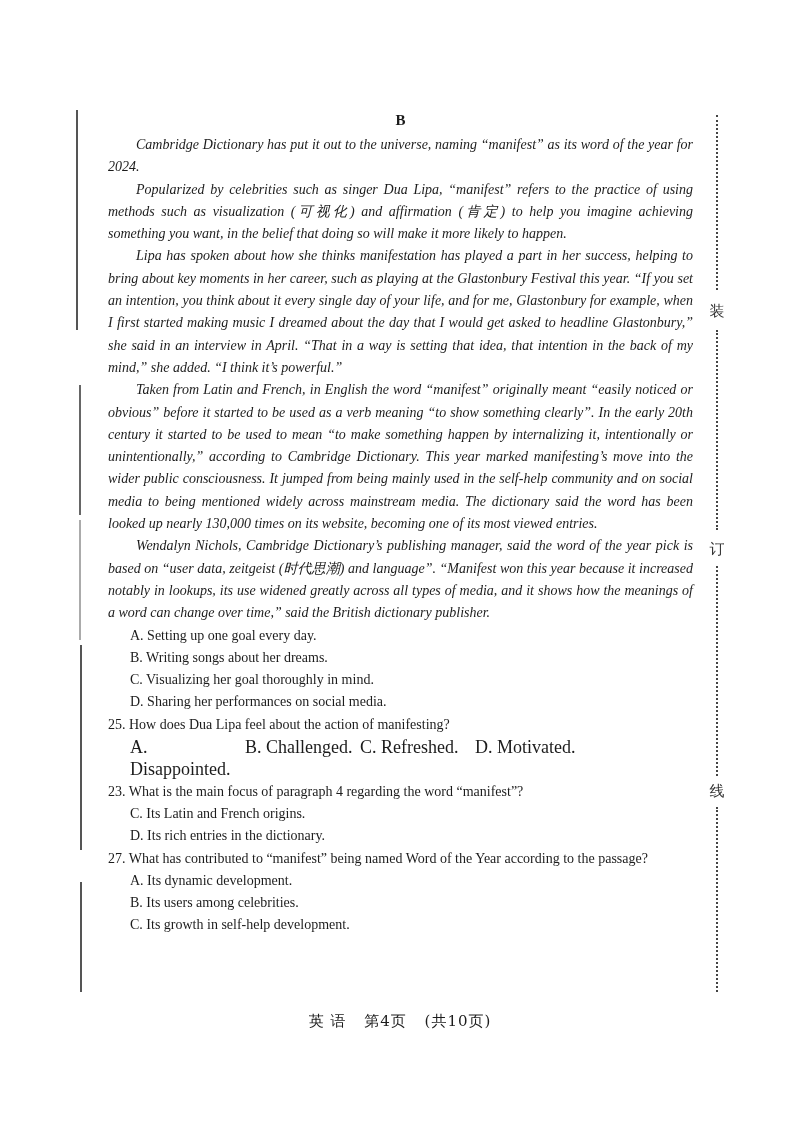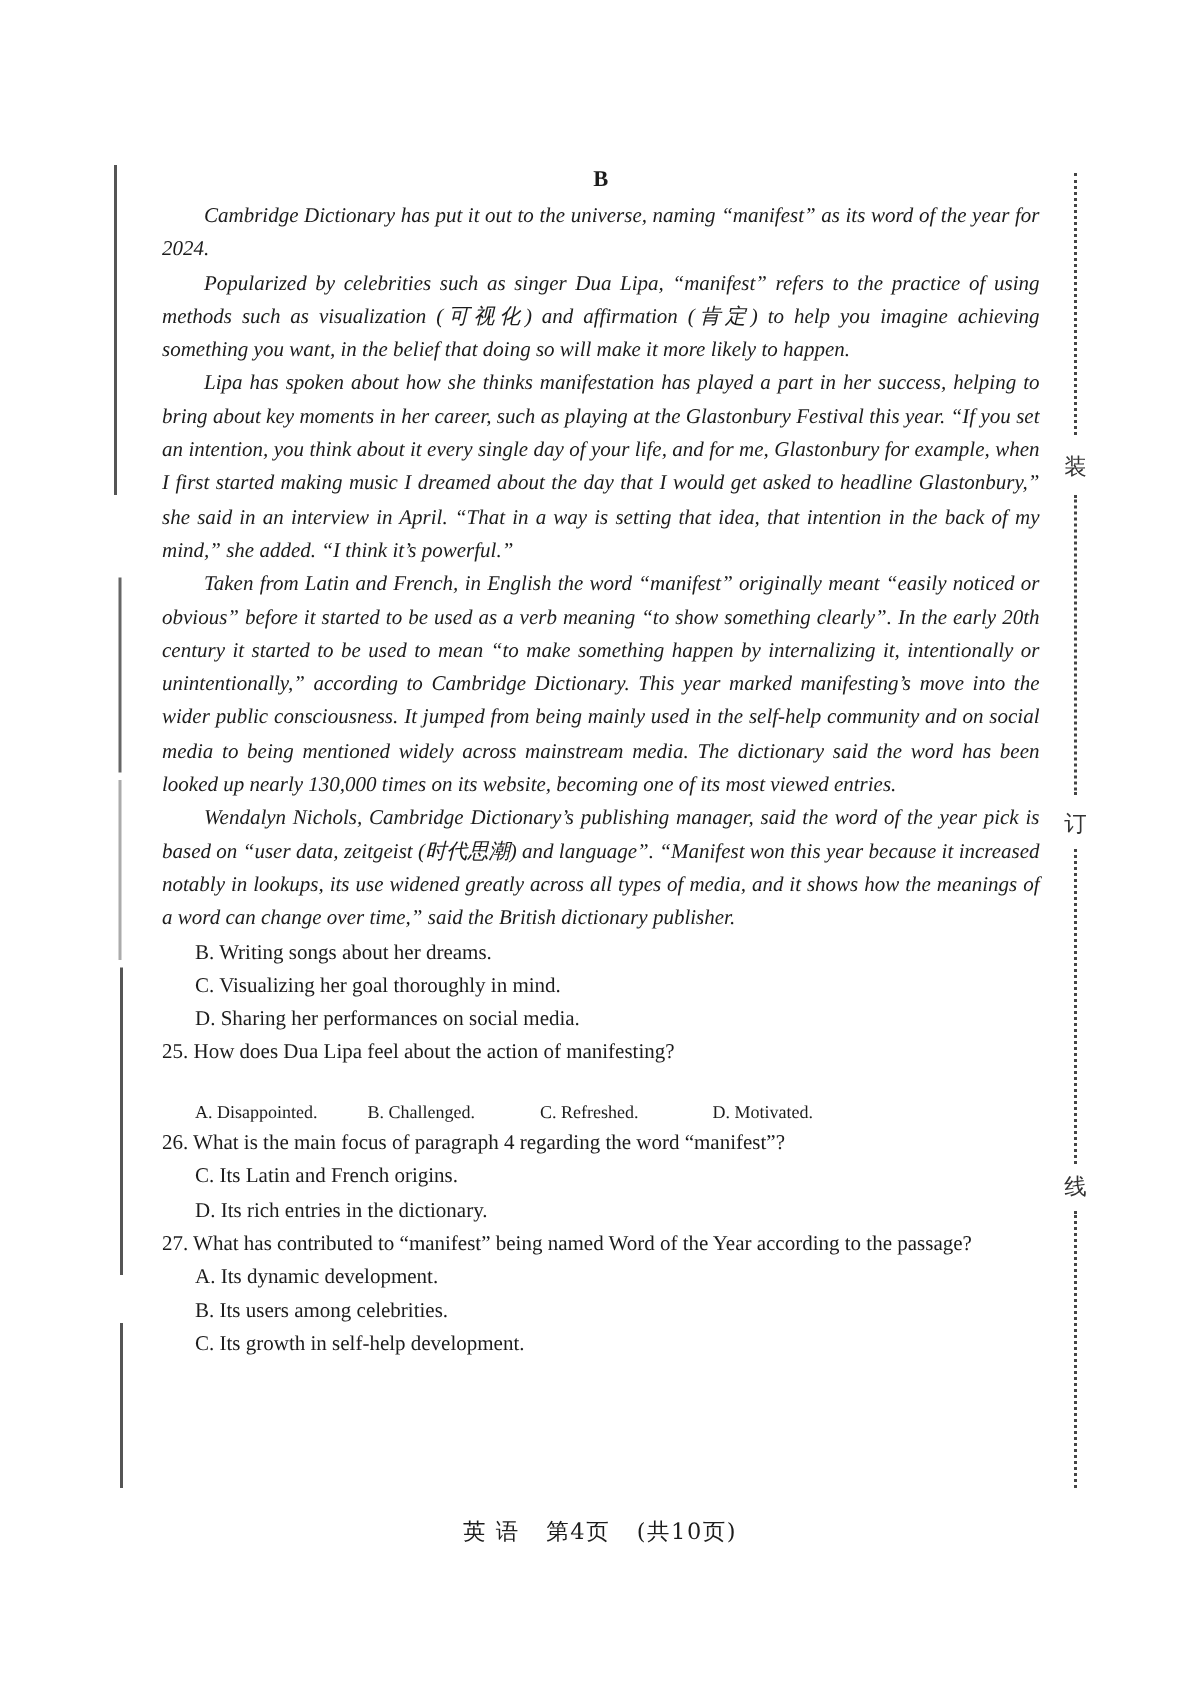--- a/index.html
+++ b/index.html
@@ -36,21 +36,21 @@
   .section-title {
     text-align: center; font-weight: bold; font-size: 15px; margin: 0 0 5px 0;
   }
   p.para {
     margin: 0; font-size: 14px; line-height: 22.3px; text-indent: 28px;
     text-align: justify;
     font-style: italic;
   }
   .q { margin: 0; font-size: 14px; line-height: 22.3px; }
   .opt { margin: 0 0 0 22px; font-size: 14px; line-height: 22.3px; }
-  .opt-row { display: flex; margin-left: 22px; font-size: 12px; line-height: 22.3px; margin-top: 16px; }
+  .opt-row { display: flex; margin-left: 22px; font-size: 18px; line-height: 22.3px; }
   .opt-row span { width: 115px; }
 
   .footer {
     position: absolute; top: 1012px; left: 0; width: 800px; text-align: center;
     font-size: 15px; font-family: "DejaVu Serif", serif; letter-spacing: 1px;
   }
   .footer span { margin: 16px 6px; }
 </style>
 </head>
 <body>
@@ -74,37 +74,38 @@
   <div class="content">
     <div class="section-title">B</div>
 
     <p class="para">Cambridge Dictionary has put it out to the universe, naming “manifest” as its word of the year for 2024.</p>
     <p class="para">Popularized by celebrities such as singer Dua Lipa, “manifest” refers to the practice of using methods such as visualization (可视化) and affirmation (肯定) to help you imagine achieving something you want, in the belief that doing so will make it more likely to happen.</p>
     <p class="para">Lipa has spoken about how she thinks manifestation has played a part in her success, helping to bring about key moments in her career, such as playing at the Glastonbury Festival this year. “If you set an intention, you think about it every single day of your life, and for me, Glastonbury for example, when I first started making music I dreamed about the day that I would get asked to headline Glastonbury,” she said in an interview in April. “That in a way is setting that idea, that intention in the back of my mind,” she added. “I think it’s powerful.”</p>
     <p class="para">Taken from Latin and French, in English the word “manifest” originally meant “easily noticed or obvious” before it started to be used as a verb meaning “to show something clearly”. In the early 20th century it started to be used to mean “to make something happen by internalizing it, intentionally or unintentionally,” according to Cambridge Dictionary. This year marked manifesting’s move into the wider public consciousness. It jumped from being mainly used in the self-help community and on social media to being mentioned widely across mainstream media. The dictionary said the word has been looked up nearly 130,000 times on its website, becoming one of its most viewed entries.</p>
     <p class="para">Wendalyn Nichols, Cambridge Dictionary’s publishing manager, said the word of the year pick is based on “user data, zeitgeist (时代思潮) and language”. “Manifest won this year because it increased notably in lookups, its use widened greatly across all types of media, and it shows how the meanings of a word can change over time,” said the British dictionary publisher.</p>
 
     <div>
+      <p class="opt">A. Setting up one goal every day.</p>
       <p class="opt">B. Writing songs about her dreams.</p>
       <p class="opt">C. Visualizing her goal thoroughly in mind.</p>
       <p class="opt">D. Sharing her performances on social media.</p>
     </div>
 
     <div>
       <p class="q">25. How does Dua Lipa feel about the action of manifesting?</p>
       <div class="opt-row">
         <span>A. Disappointed.</span>
         <span>B. Challenged.</span>
         <span>C. Refreshed.</span>
         <span>D. Motivated.</span>
       </div>
     </div>
 
     <div>
-      <p class="q">26. What is the main focus of paragraph 4 regarding the word “manifest”?</p>
+      <p class="q">23. What is the main focus of paragraph 4 regarding the word “manifest”?</p>
       <p class="opt">C. Its Latin and French origins.</p>
       <p class="opt">D. Its rich entries in the dictionary.</p>
     </div>
 
     <div>
       <p class="q">27. What has contributed to “manifest” being named Word of the Year according to the passage?</p>
       <p class="opt">A. Its dynamic development.</p>
       <p class="opt">B. Its users among celebrities.</p>
       <p class="opt">C. Its growth in self-help development.</p>
     </div>

